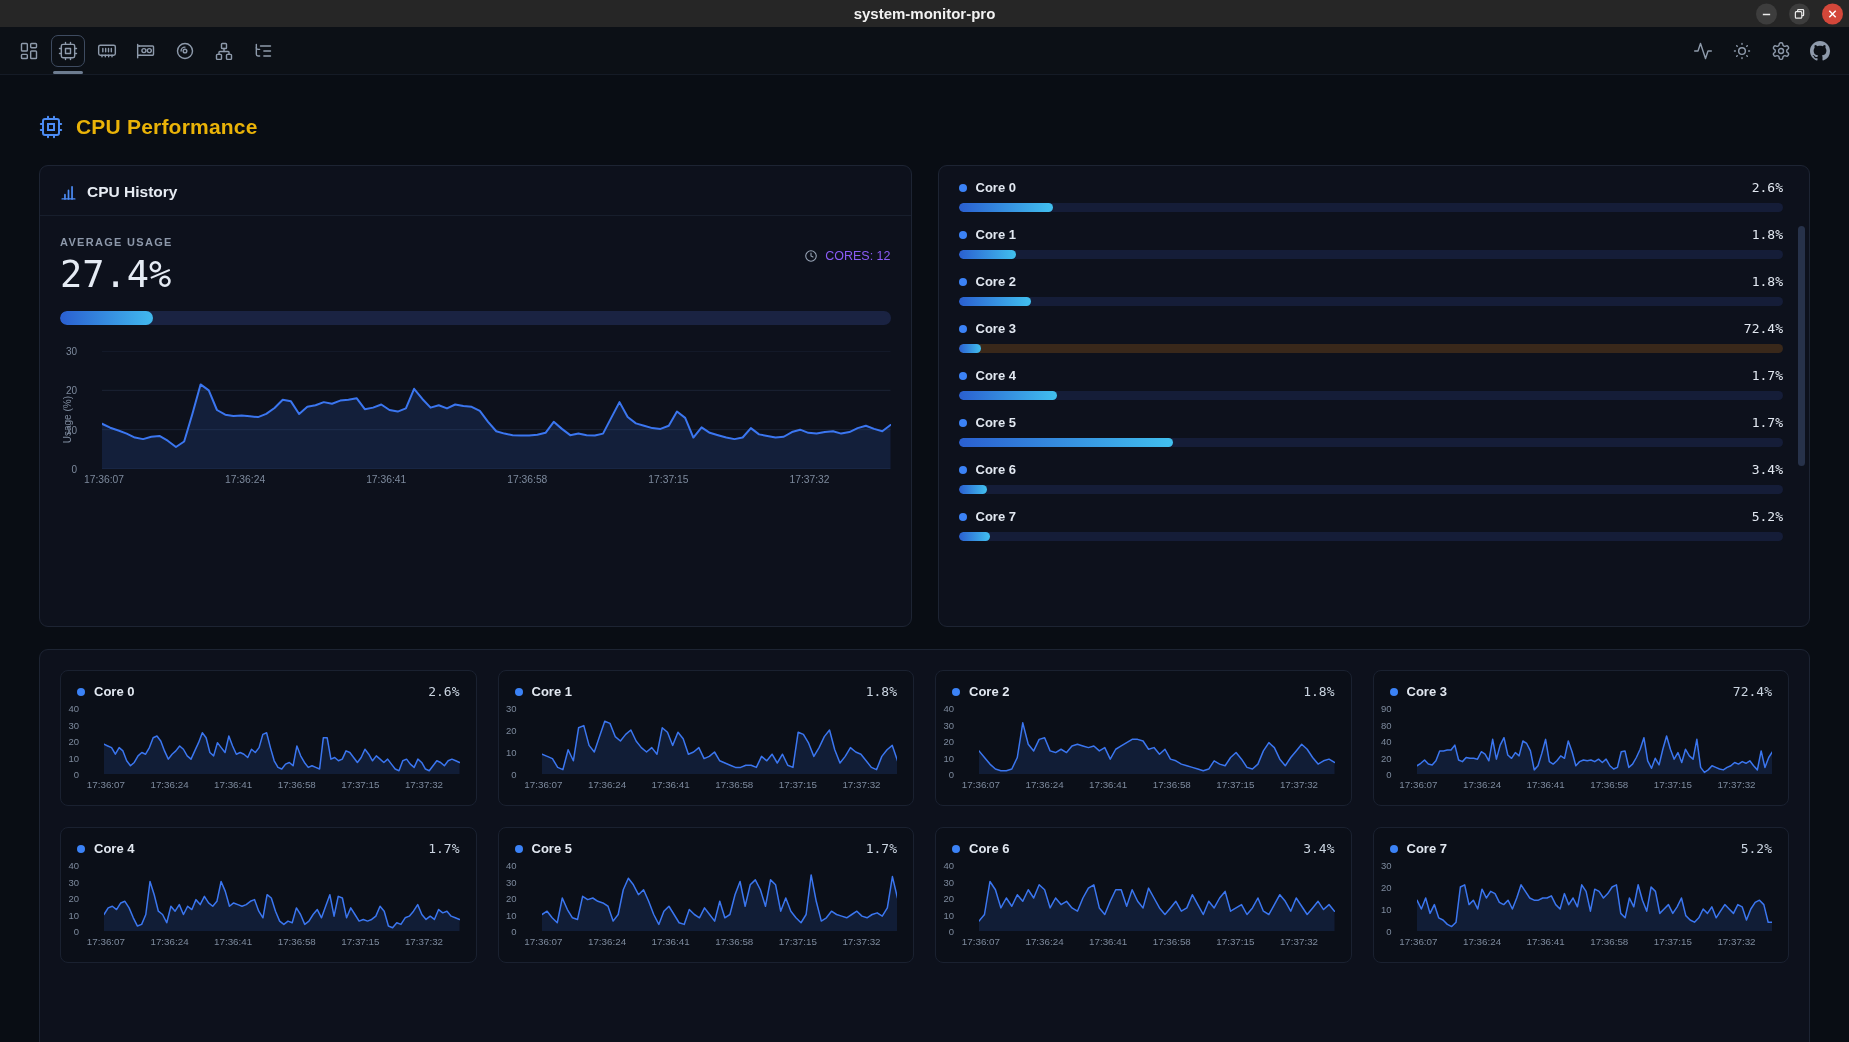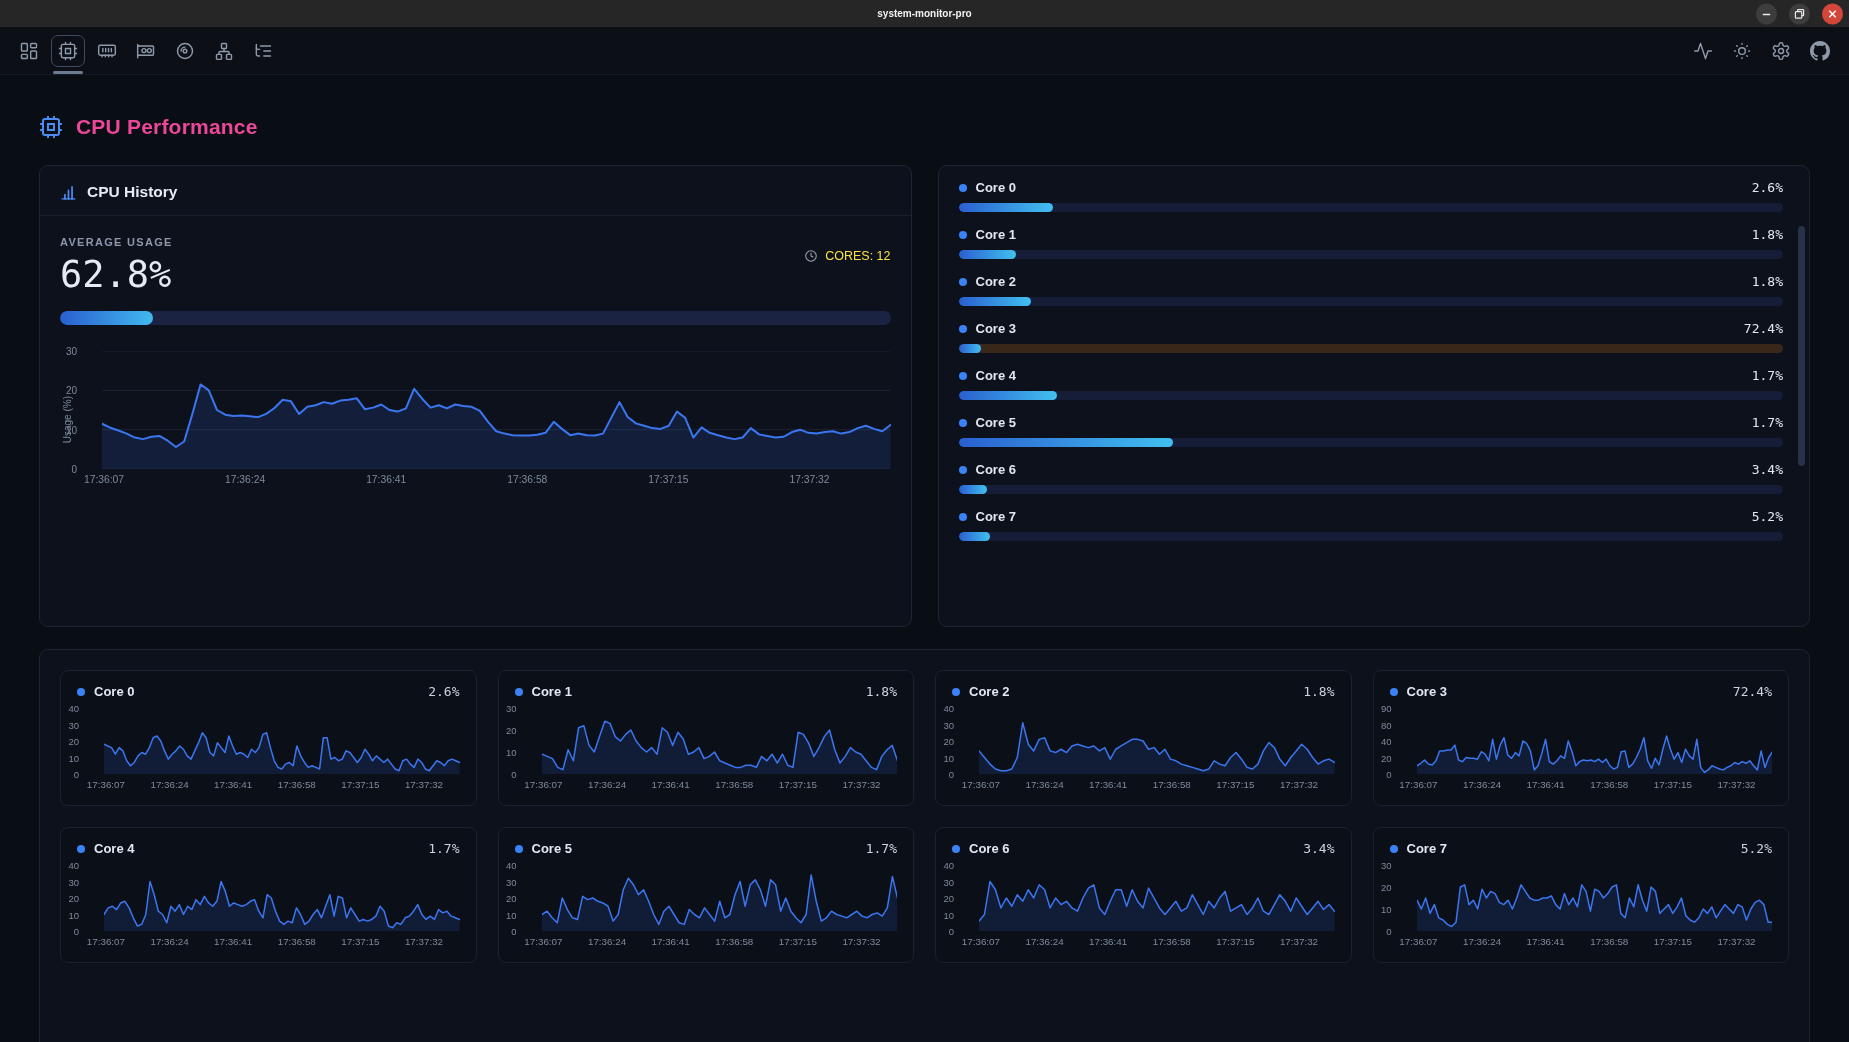--- a/index.html
+++ b/index.html
@@ -2,54 +2,54 @@
 <html><head>
 <meta charset="utf-8">
 <style>
   * { margin:0; padding:0; box-sizing:border-box; }
   html,body { width:1849px; height:1042px; overflow:hidden; background:#090d14;
     font-family:"Liberation Sans",sans-serif; }
   .app { width:1849px; height:1042px; position:relative; overflow:hidden; }
 
   
   .titlebar { height:27px; background:#262626; display:flex; align-items:center; justify-content:center; position:relative; }
-  .tb-title { color:#f2f2f2; font-size:10px; font-weight:bold; }
+  .tb-title { color:#f2f2f2; font-size:15px; font-weight:bold; }
   .win-controls { position:absolute; right:6px; top:50%; transform:translateY(-50%); display:flex; gap:12px; }
   .win-btn { width:21px; height:21px; border-radius:50%; background:#3d3d3d; display:flex; align-items:center; justify-content:center; cursor:pointer; }
   .win-btn svg { stroke:#ececec; }
   .win-btn.close { background:#d3473a; }
   .win-btn.close svg { stroke:#fff; }
 
   
   .toolbar { height:48px; background:#0c1016; border-bottom:1px solid #151b26; display:flex; align-items:center; justify-content:space-between; padding:0 12px; }
   .tb-group { display:flex; align-items:center; gap:5px; }
   .tb-btn { width:34px; height:32px; border-radius:7px; display:flex; align-items:center; justify-content:center; position:relative; cursor:pointer; }
   .tb-btn svg { stroke:#8e9aab; fill:none; stroke-width:1.7; stroke-linecap:round; stroke-linejoin:round; }
   .tb-btn .fillicon { fill:#8e9aab; stroke:none; }
   .tb-btn.active { border:1px solid #3e4b60; }
   .tb-btn.active::after { content:""; position:absolute; left:1px; right:1px; bottom:-8px; height:3px; border-radius:3px; background:#6d7c90; }
 
   
   .content { padding:0 39px; }
   .page-head { display:flex; align-items:center; gap:13px; margin-top:40px; }
   .page-head svg { stroke:#4c8cf5; fill:none; stroke-width:2; stroke-linecap:round; }
-  .page-title { font-size:21px; font-weight:bold; color:#ec4899; letter-spacing:.2px; }
+  .page-title { font-size:21px; font-weight:bold; color:#eab308; letter-spacing:.2px; }
 
   .panels { display:flex; gap:26px; margin-top:26px; }
   .panel { background:#0d111c; border:1px solid #1d2433; border-radius:9px; flex:1 1 0; height:462px; display:flex; flex-direction:column; min-width:0; position:relative; }
   .panel-head { display:flex; align-items:center; gap:10px; padding:17px 20px 14px; border-bottom:1px solid #171e2c; flex:none; }
   .panel-head svg { stroke:#4c8cf5; fill:none; stroke-width:2; stroke-linecap:round; stroke-linejoin:round; }
   .panel-title { font-size:15.5px; font-weight:bold; color:#e7ecf3; }
   .panel-body { padding:20px 20px 0; flex:1; min-height:0; }
 
   
   .ov-top { display:flex; justify-content:space-between; align-items:flex-start; }
   .avg-label { font-size:11px; color:#8d98aa; letter-spacing:1.3px; font-weight:bold; }
   .avg-value { font-family:"DejaVu Sans Mono",monospace; font-size:37px; color:#e5ebf4; margin-top:5px; }
-  .ov-meta { display:flex; gap:7px; align-items:center; color:#fde047; font-size:12.5px; margin-top:13px; }
+  .ov-meta { display:flex; gap:7px; align-items:center; color:#8b5cf6; font-size:12.5px; margin-top:13px; }
   .ov-meta svg { stroke:#9aa6b8; fill:none; stroke-width:1.8; stroke-linecap:round; }
   .progress-track { margin-top:15px; height:14px; border-radius:7px; background:#1a2342; overflow:hidden; }
   .progress-fill { height:100%; border-radius:7px; background:linear-gradient(90deg,#2a5fd0,#41b9ee); }
 
   
   .chart { display:flex; margin-top:26px; }
   .chart-lg .plot, .chart-lg .yticks { height:118px; }
   .chart-sm .plot, .chart-sm .yticks { height:66px; }
   .yaxis-label { width:15px; flex:none; display:flex; align-items:center; justify-content:center; }
   .yaxis-label span { writing-mode:vertical-rl; transform:rotate(180deg); font-size:10px; color:#7d8a9d; }
@@ -212,21 +212,21 @@
           <svg width="17" height="17" viewBox="0 0 24 24">
               <path d="M3 21h18" stroke-width="2"></path>
               <path d="M7 21v-6M12 21V9M17 21V4" stroke-width="2.4"></path>
             </svg>
           <span class="panel-title">CPU History</span>
         </div>
         <div class="panel-body">
           <div class="ov-top">
             <div>
               <div class="avg-label">AVERAGE USAGE</div>
-              <div class="avg-value">62.8%</div>
+              <div class="avg-value">27.4%</div>
             </div>
             <div class="ov-meta">
               <svg width="14" height="14" viewBox="0 0 24 24">
                   <circle cx="12" cy="12" r="9"></circle>
                   <path d="M12 7v5l3.4 1.8"></path>
                 </svg>
               <span>CORES: 12</span>
             </div>
           </div>
           <div class="progress-track">

